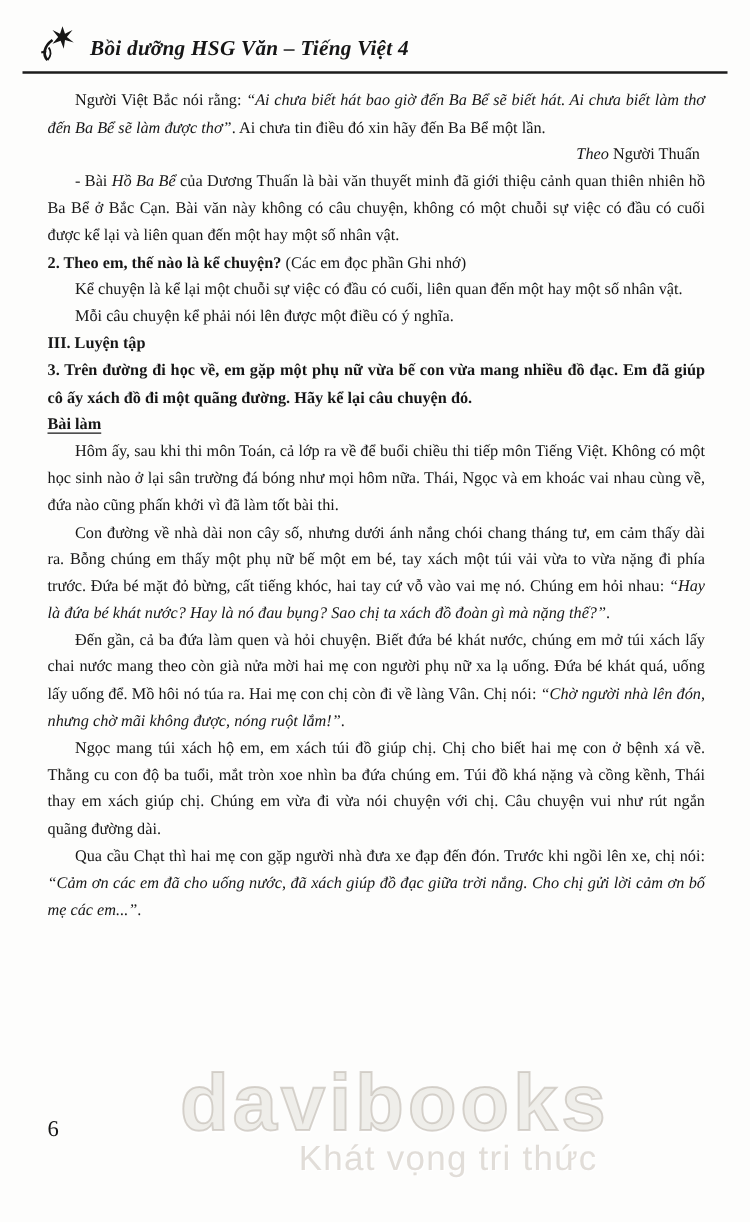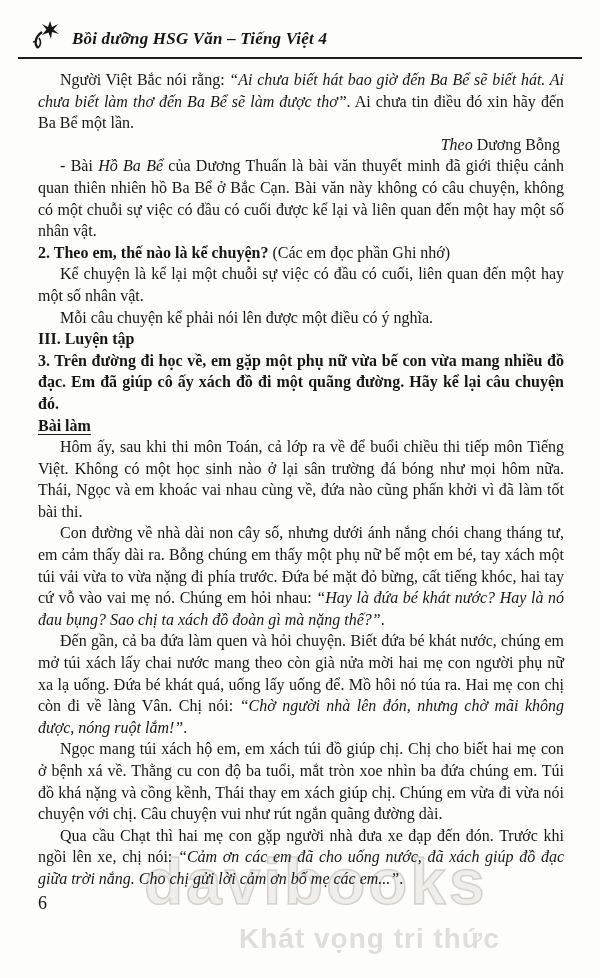--- a/index.html
+++ b/index.html
@@ -29,21 +29,21 @@
     font-style: italic;
     font-size: 17px;
     letter-spacing: 0.2px;
     padding-bottom: 1px;
   }
   
   .doc-body {
     position: relative;
     z-index: 2;
     margin: 10px 36px 16px 38px;
-    font-size: 16px;
+    font-size: 13px;
     line-height: 21.6px;
   }
   .blk { text-align: justify; }
   .blk.indent { text-indent: 22px; }
   .blk.byline { text-align: right; padding-right: 4px; }
   .blk.heading { font-weight: bold; text-align: left; }
   .blk.center { text-align: left; }
   .blk.center span { text-decoration: underline; text-underline-offset: 3px; }
   .seg-normal { font-style: normal; font-weight: normal; }
   .seg-italic { font-style: italic; }
@@ -71,25 +71,25 @@
     font-weight: 600;
     letter-spacing: 3px;
     color: rgba(214, 209, 201, 0.38);
     -webkit-text-stroke: 1.5px rgba(186, 179, 169, 0.55);
     text-shadow: 1px 2px 1px rgba(255,255,255,0.9);
     line-height: 60px;
   }
   .wm-sub {
     font-family: "Liberation Sans", "DejaVu Sans", sans-serif;
     font-size: 28px;
-    font-weight: 700;
+    font-weight: 400;
     letter-spacing: 1px;
     color: rgba(205, 199, 190, 0.6);
     text-shadow: 1px 1px 0 rgba(255,255,255,0.95);
-    margin: 12px 0 0 95px;
+    margin: 0 0 0 95px;
     line-height: 30px;
   }
 </style>
 </head>
 <body>
 
 <div class="page">
 
   <div class="header">
     <span class="icon">
@@ -98,21 +98,21 @@
         <path d="M10 30 C13 27, 13 23, 11 20" stroke="#161616" stroke-width="1.6" fill="none"></path>
         <path d="M22 3 L24 9 L30 6 L25.5 11.5 L31 16 L24 14 L23 21 L20.5 14.5 L14 17 L18.5 11.5 L14 6 L20 9 Z" fill="#161616"></path>
         <path d="M5 24 L9 23" stroke="#161616" stroke-width="1.6"></path>
       </svg>
     </span>
     <span class="header-title">Bồi dưỡng HSG Văn – Tiếng Việt 4</span>
   </div>
 
   <div class="doc-body">
       <p class="blk para indent"><span class="seg-normal">Người Việt Bắc nói rằng: </span><span class="seg-italic">“Ai chưa biết hát bao giờ đến Ba Bể sẽ biết hát. Ai chưa biết làm thơ đến Ba Bể sẽ làm được thơ”</span><span class="seg-normal">. Ai chưa tin điều đó xin hãy đến Ba Bể một lần.</span></p>
-      <p class="blk byline"><span class="seg-italic">Theo </span><span class="seg-normal">Dương Bỗng</span></p>
+      <p class="blk byline"><span class="seg-italic">Theo </span><span class="seg-normal">Người Thuấn</span></p>
       <p class="blk para indent"><span class="seg-normal">- Bài </span><span class="seg-italic">Hồ Ba Bể</span><span class="seg-normal"> của Dương Thuấn là bài văn thuyết minh đã giới thiệu cảnh quan thiên nhiên hồ Ba Bể ở Bắc Cạn. Bài văn này không có câu chuyện, không có một chuỗi sự việc có đầu có cuối được kể lại và liên quan đến một hay một số nhân vật.</span></p>
       <p class="blk para"><span class="seg-bold">2.  Theo em, thế nào là kể chuyện? </span><span class="seg-normal">(Các em đọc phần Ghi nhớ)</span></p>
       <p class="blk para indent"><span class="seg-normal">Kể chuyện là kể lại một chuỗi sự việc có đầu có cuối, liên quan đến một hay một số nhân vật.</span></p>
       <p class="blk para indent"><span class="seg-normal">Mỗi câu chuyện kể phải nói lên được một điều có ý nghĩa.</span></p>
       <p class="blk heading"><span class="seg-bold">III. Luyện tập</span></p>
       <p class="blk para"><span class="seg-bold">3.  Trên đường đi học về, em gặp một phụ nữ vừa bế con vừa mang nhiều đồ đạc. Em đã giúp cô ấy xách đồ đi một quãng đường. Hãy kể lại câu chuyện đó.</span></p>
       <p class="blk center"><span class="seg-bold">Bài làm</span></p>
       <p class="blk para indent"><span class="seg-normal">Hôm ấy, sau khi thi môn Toán, cả lớp ra về để buổi chiều thi tiếp môn Tiếng Việt. Không có một học sinh nào ở lại sân trường đá bóng như mọi hôm nữa. Thái, Ngọc và em khoác vai nhau cùng về, đứa nào cũng phấn khởi vì đã làm tốt bài thi.</span></p>
       <p class="blk para indent"><span class="seg-normal">Con đường về nhà dài non cây số, nhưng dưới ánh nắng chói chang tháng tư, em cảm thấy dài ra. Bỗng chúng em thấy một phụ nữ bế một em bé, tay xách một túi vải vừa to vừa nặng đi phía trước. Đứa bé mặt đỏ bừng, cất tiếng khóc, hai tay cứ vỗ vào vai mẹ nó. Chúng em hỏi nhau: </span><span class="seg-italic">“Hay là đứa bé khát nước? Hay là nó đau bụng? Sao chị ta xách đồ đoàn gì mà nặng thế?”</span><span class="seg-normal">.</span></p>
       <p class="blk para indent"><span class="seg-normal">Đến gần, cả ba đứa làm quen và hỏi chuyện. Biết đứa bé khát nước, chúng em mở túi xách lấy chai nước mang theo còn già nửa mời hai mẹ con người phụ nữ xa lạ uống. Đứa bé khát quá, uống lấy uống để. Mồ hôi nó túa ra. Hai mẹ con chị còn đi về làng Vân. Chị nói: </span><span class="seg-italic">“Chờ người nhà lên đón, nhưng chờ mãi không được, nóng ruột lắm!”</span><span class="seg-normal">.</span></p>

